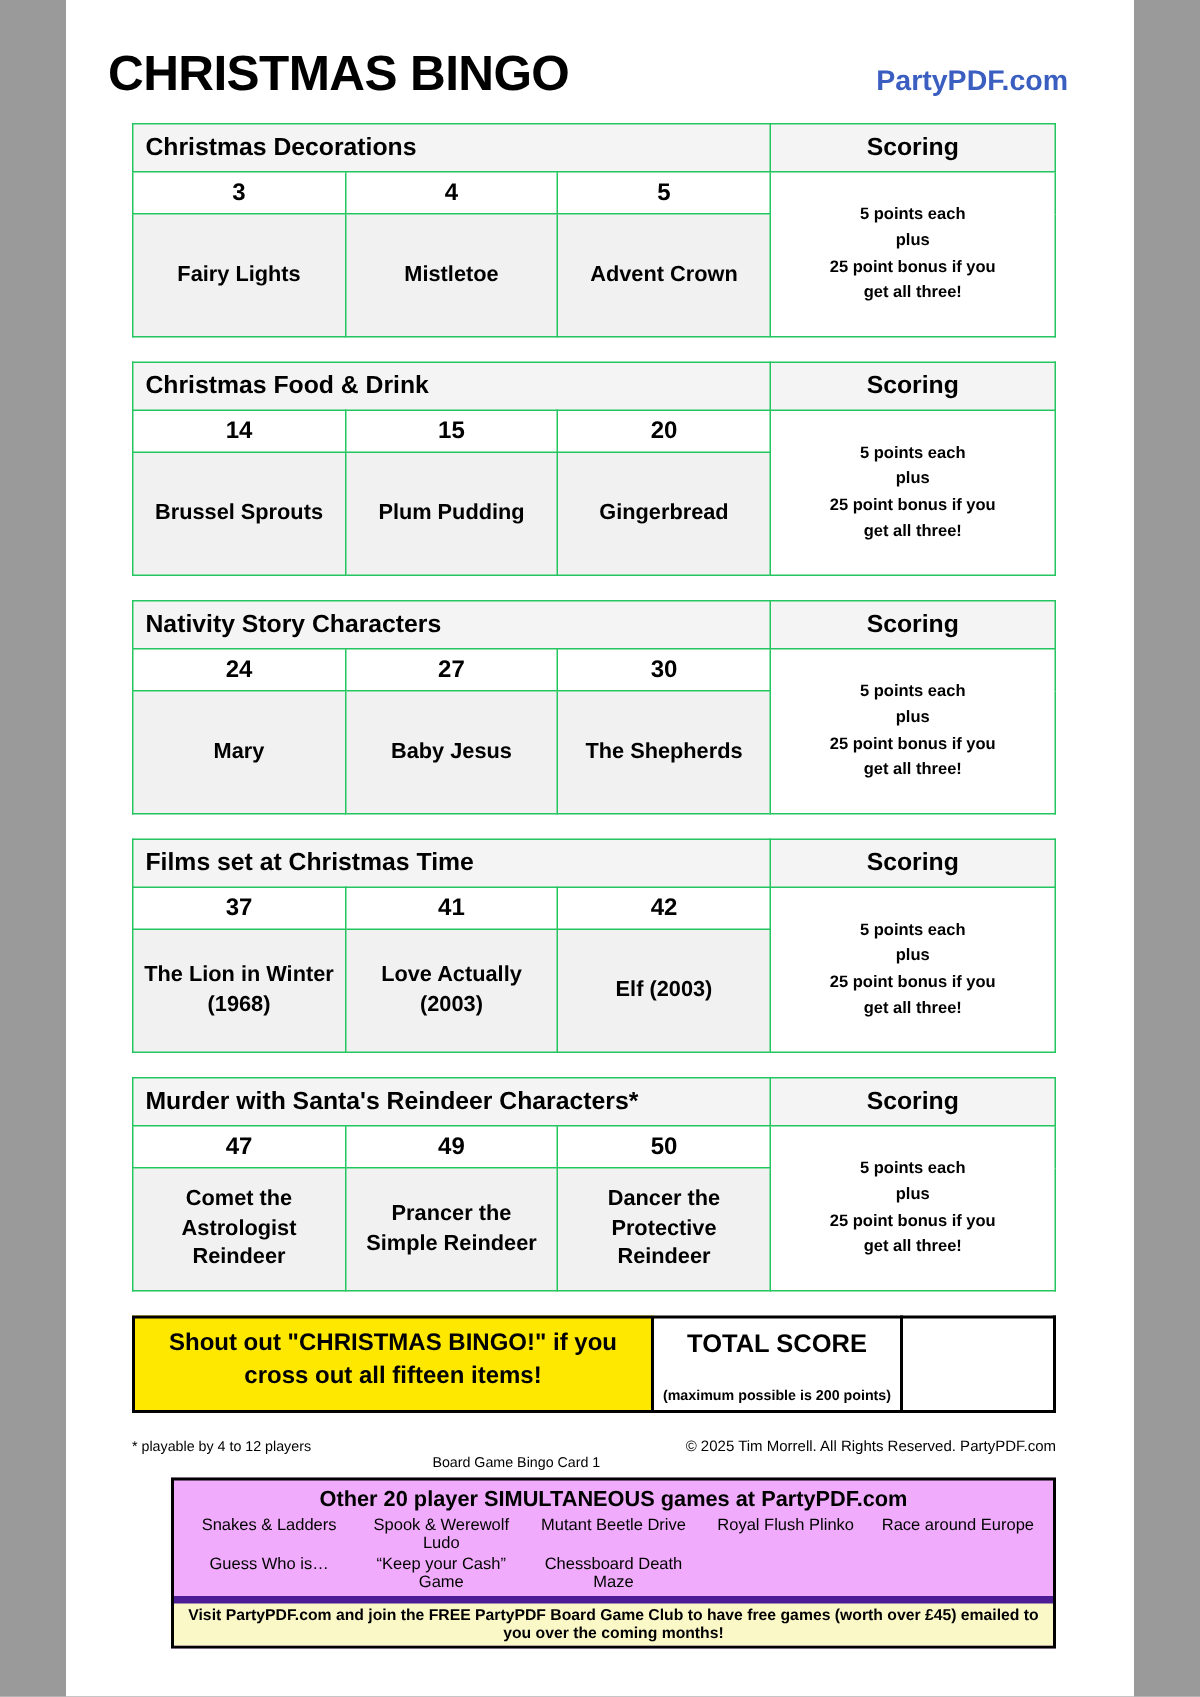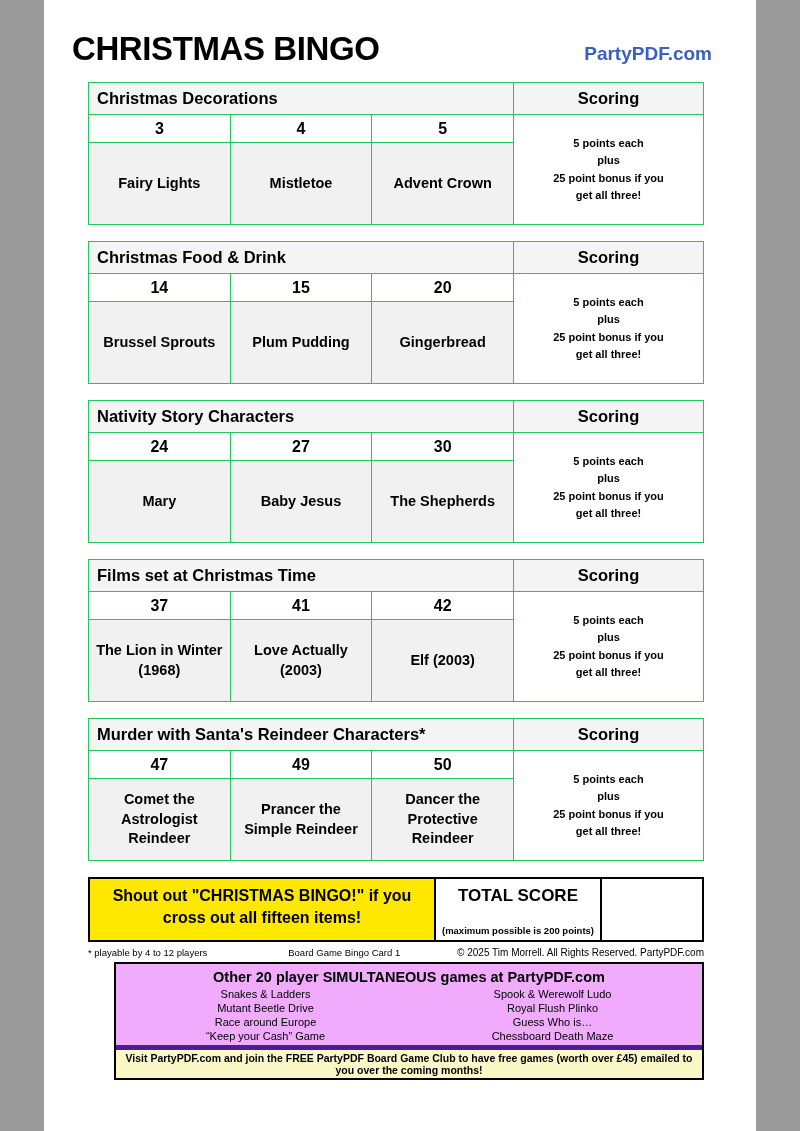--- a/index.html
+++ b/index.html
@@ -133,38 +133,38 @@
     flex: 1 1 auto;
   }
   
   .fineprint {
     display: flex;
     justify-content: space-between;
     align-items: center;
     padding: 5px 52px 0 44px;
     font-size: 9.5px;
   }
-  .fineprint .mid { padding-left: 24px; }
+  .fineprint .mid { padding-left: 24px; margin-top: 23px; }
   .fineprint .right { font-size: 10px; }
   
   .promo {
     margin: 4px 52px 0 70px;
     border: 2px solid #000;
     background: #f0abfc;
     text-align: center;
     padding: 3px 0 0 0;
   }
   .promo-title {
     font-size: 14.5px;
     font-weight: bold;
     padding: 2px 0 3px 0;
   }
   .promo-grid {
     display: grid;
-    grid-template-columns: 1fr 1fr;
+    grid-template-columns: 1fr 1fr 1fr 1fr 1fr;
     font-size: 11px;
     padding: 0 6px 3px 6px;
     row-gap: 2px;
   }
   .promo-grid span { text-align: center; }
   .promo-foot {
     background: #fbf8c8;
     border-top: 5px solid #4c1d95;
     font-size: 10.5px;
     font-weight: bold;

